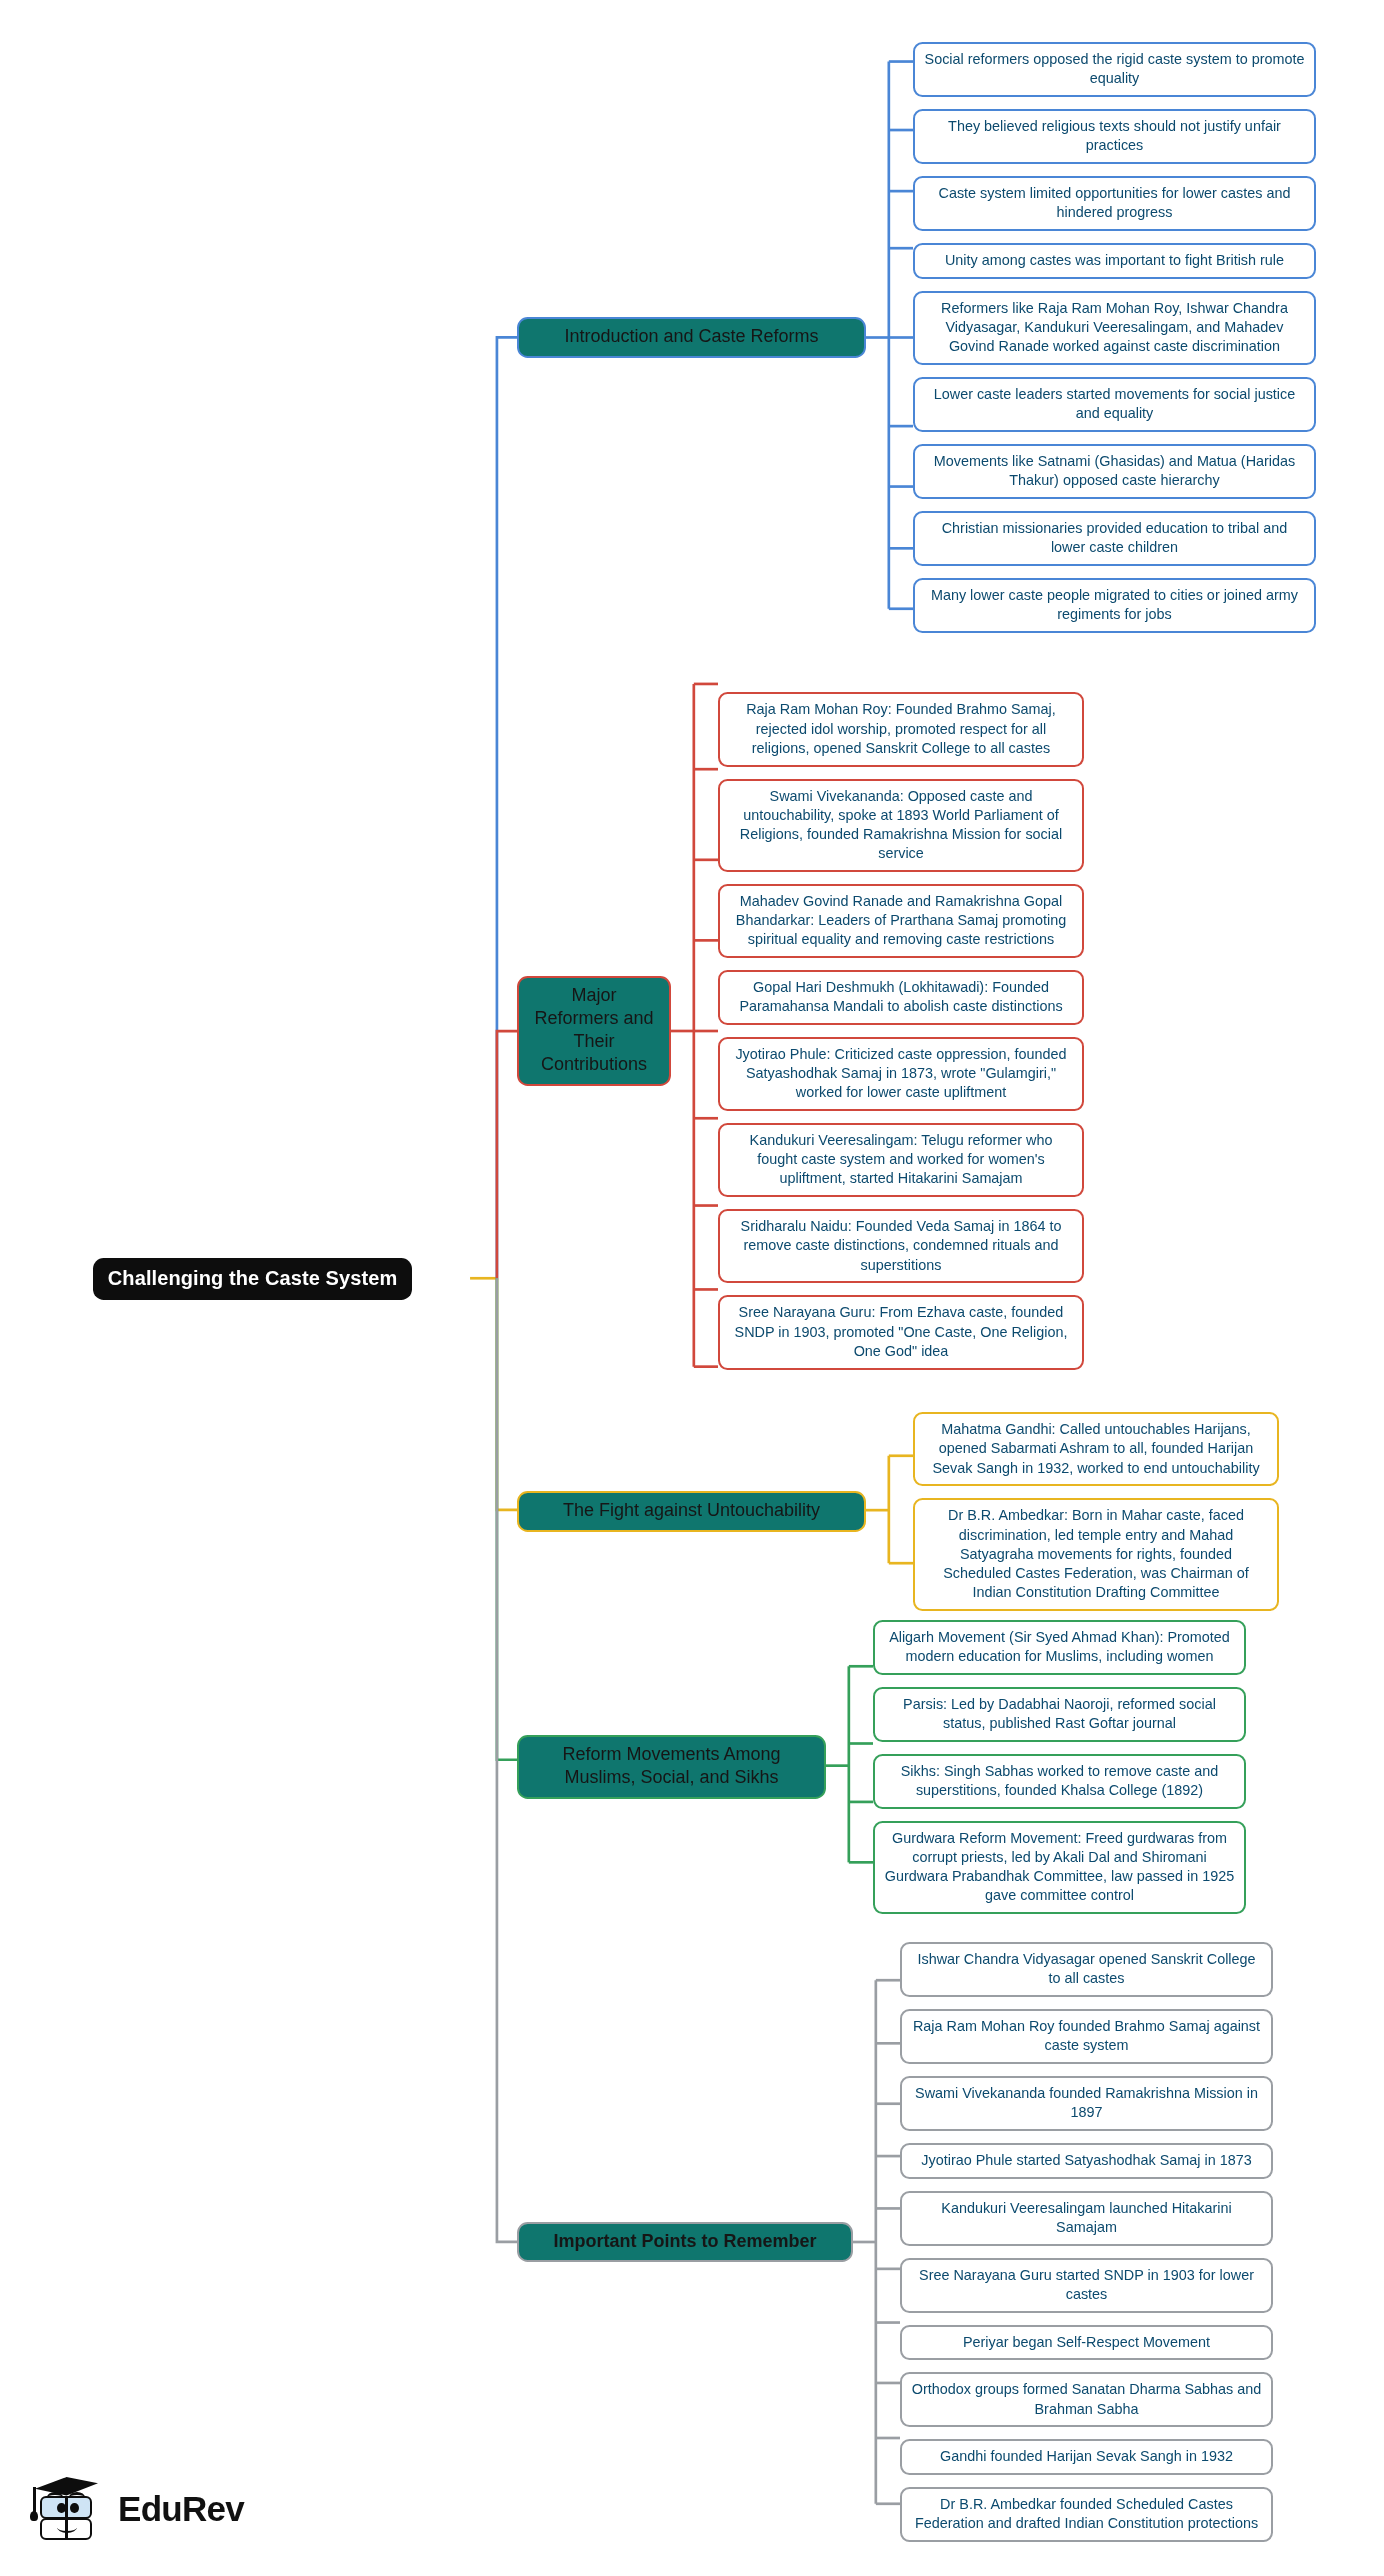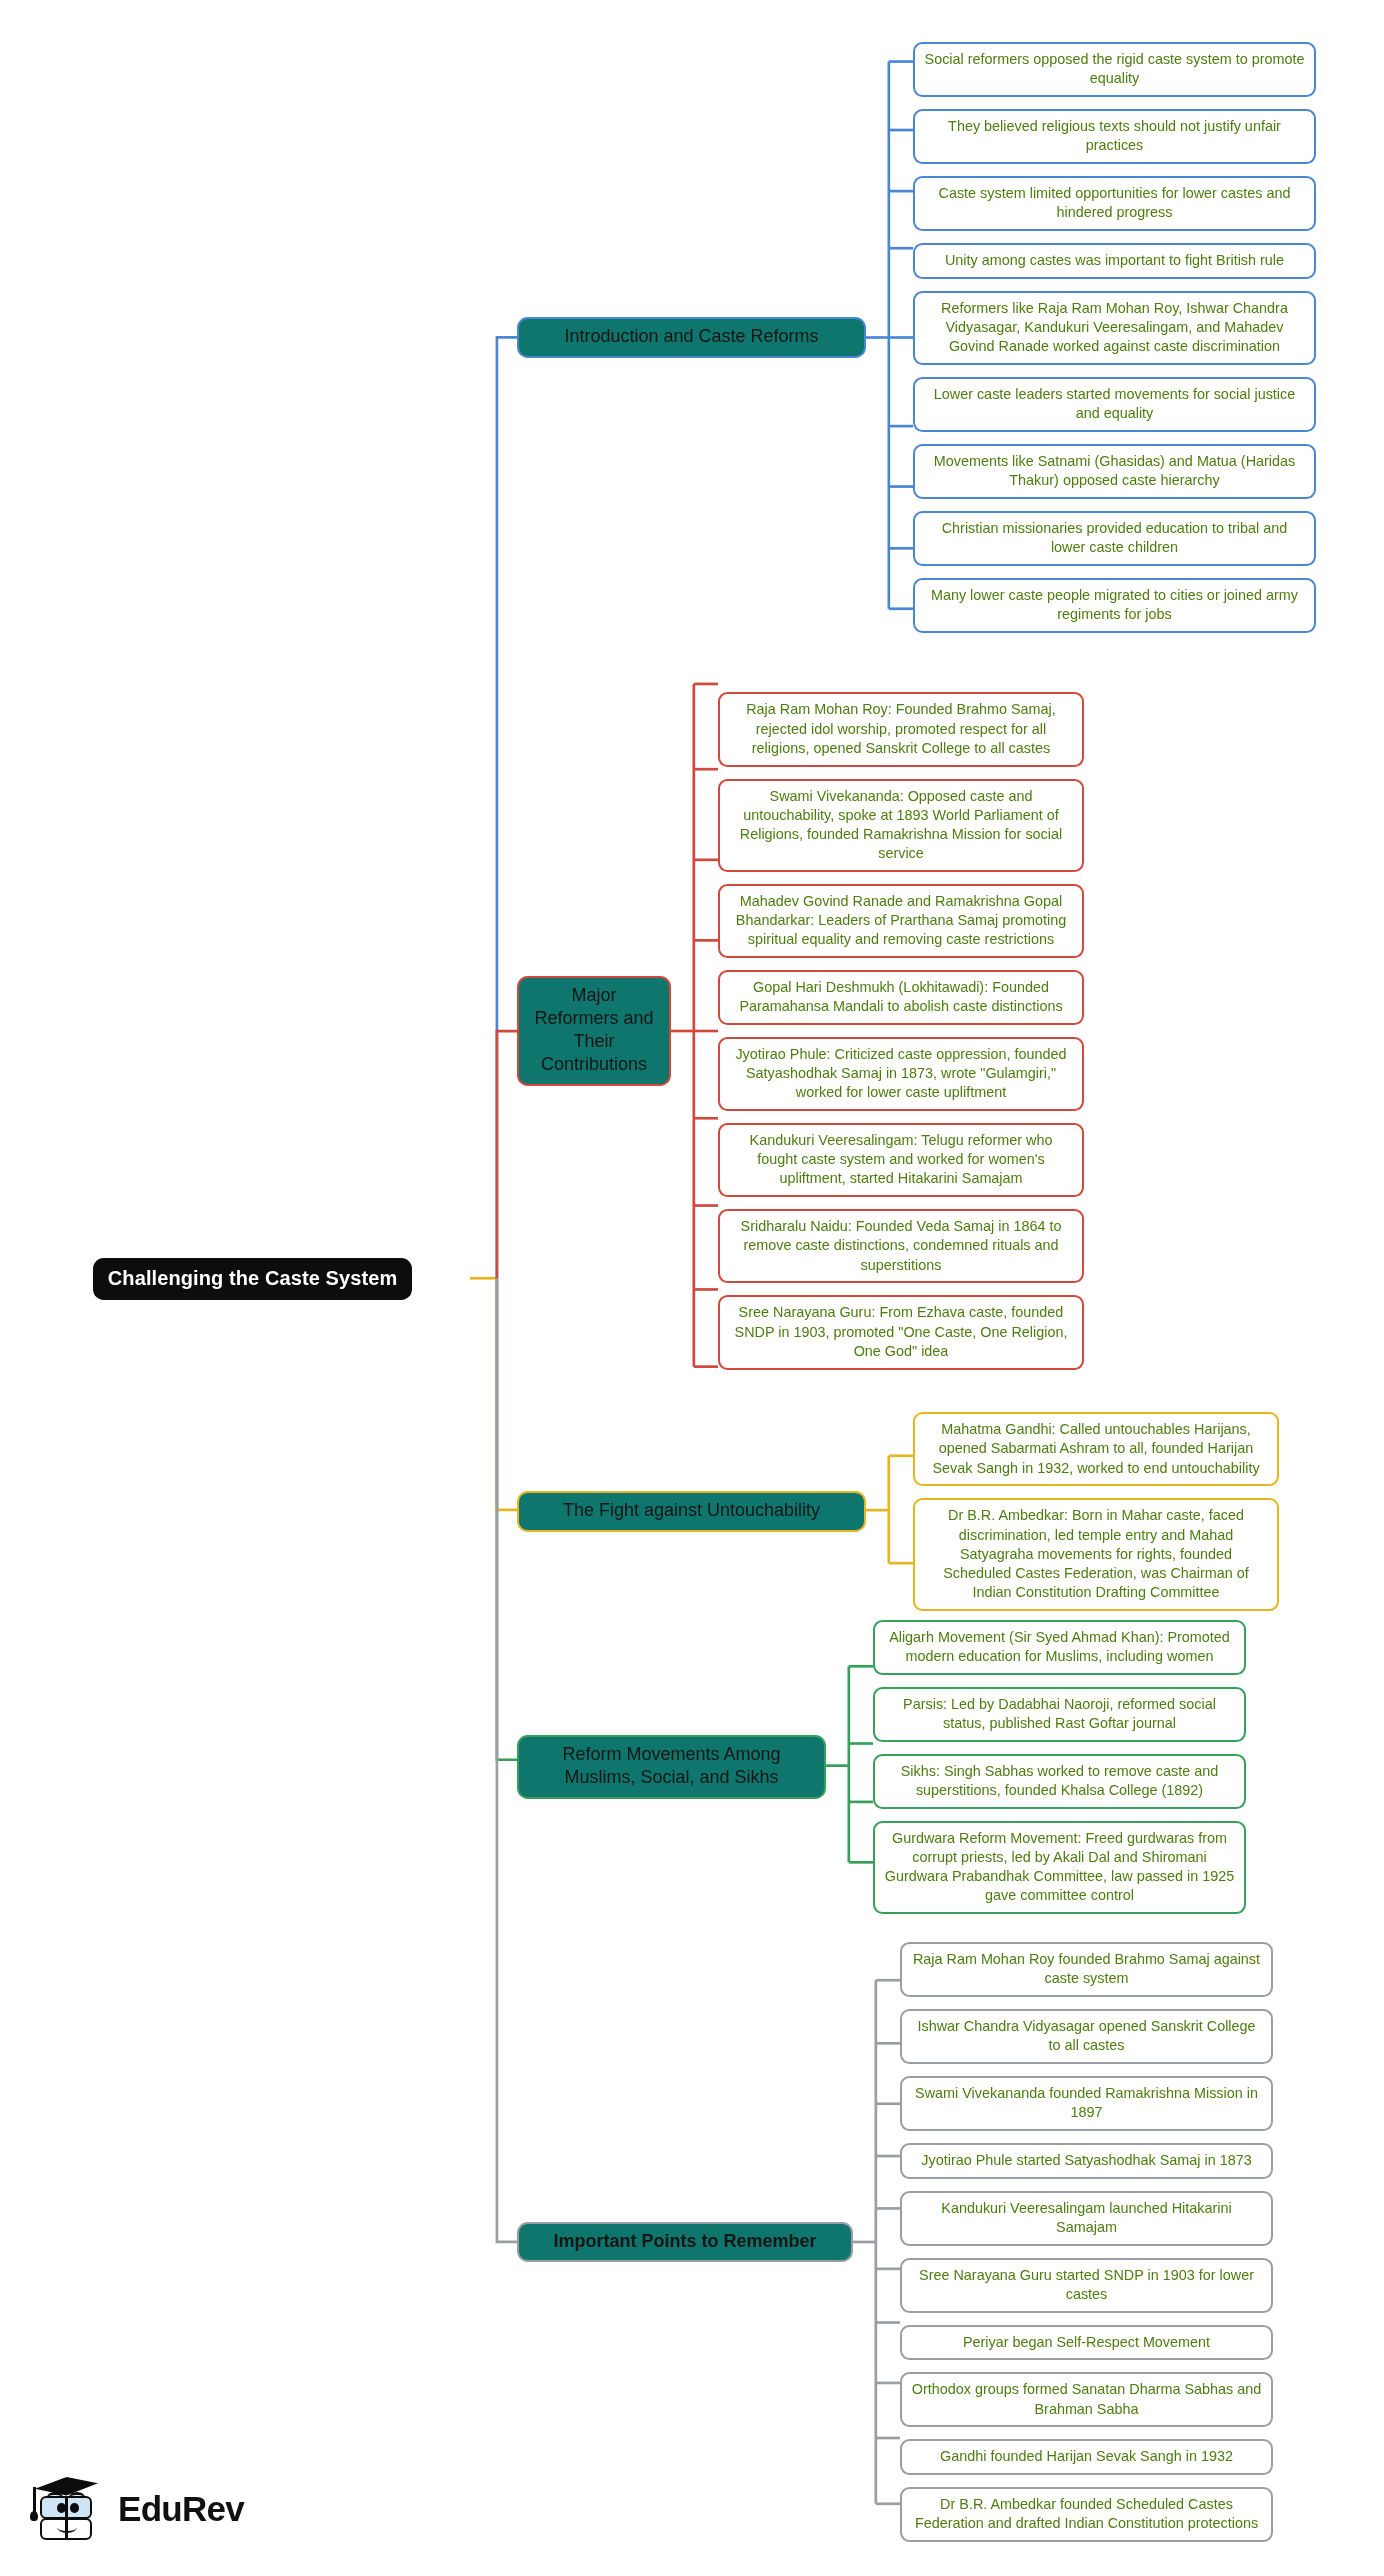--- a/index.html
+++ b/index.html
@@ -61,21 +61,21 @@
   }
   .children {
     display: flex;
     flex-direction: column;
     justify-content: center;
   }
   .leaf {
     border: 2.7px solid #000;
     border-radius: 9.4px;
     background: #ffffff;
-    color: #4d7c0f;
+    color: #0c4a6e;
     font-size: 14.4px;
     line-height: 1.33;
     text-align: center;
     padding: 6px 9.4px 6.7px 9.4px;
     box-sizing: border-box;
     margin: 6px 0;
   }
 
   
   .c-blue  .branch-label, .c-blue  .leaf { border-color: #4a86d6; }
@@ -257,22 +257,22 @@
       <path d="M 34 232 H 70" stroke="#9a9ea3" stroke-width="4" fill="none"></path>
       <path d="M 34 310 H 70" stroke="#9a9ea3" stroke-width="4" fill="none"></path>
       <path d="M 34 388 H 70" stroke="#9a9ea3" stroke-width="4" fill="none"></path>
       <path d="M 34 478 H 70" stroke="#9a9ea3" stroke-width="4" fill="none"></path>
       <path d="M 34 558 H 70" stroke="#9a9ea3" stroke-width="4" fill="none"></path>
       <path d="M 34 648 H 70" stroke="#9a9ea3" stroke-width="4" fill="none"></path>
       <path d="M 34 730 H 70" stroke="#9a9ea3" stroke-width="4" fill="none"></path>
       <path d="M 34 828 H 70" stroke="#9a9ea3" stroke-width="4" fill="none"></path>
     </svg>
     <div class="children" style="width:373px;">
+      <div class="leaf">Ishwar Chandra Vidyasagar opened Sanskrit College to all castes</div>
       <div class="leaf">Raja Ram Mohan Roy founded Brahmo Samaj against caste system</div>
-      <div class="leaf">Ishwar Chandra Vidyasagar opened Sanskrit College to all castes</div>
       <div class="leaf">Swami Vivekananda founded Ramakrishna Mission in 1897</div>
       <div class="leaf">Jyotirao Phule started Satyashodhak Samaj in 1873</div>
       <div class="leaf">Kandukuri Veeresalingam launched Hitakarini Samajam</div>
       <div class="leaf">Sree Narayana Guru started SNDP in 1903 for lower castes</div>
       <div class="leaf">Periyar began Self-Respect Movement</div>
       <div class="leaf">Orthodox groups formed Sanatan Dharma Sabhas and Brahman Sabha</div>
       <div class="leaf">Gandhi founded Harijan Sevak Sangh in 1932</div>
       <div class="leaf">Dr B.R. Ambedkar founded Scheduled Castes Federation and drafted Indian Constitution protections</div>
     </div>
   </div>

